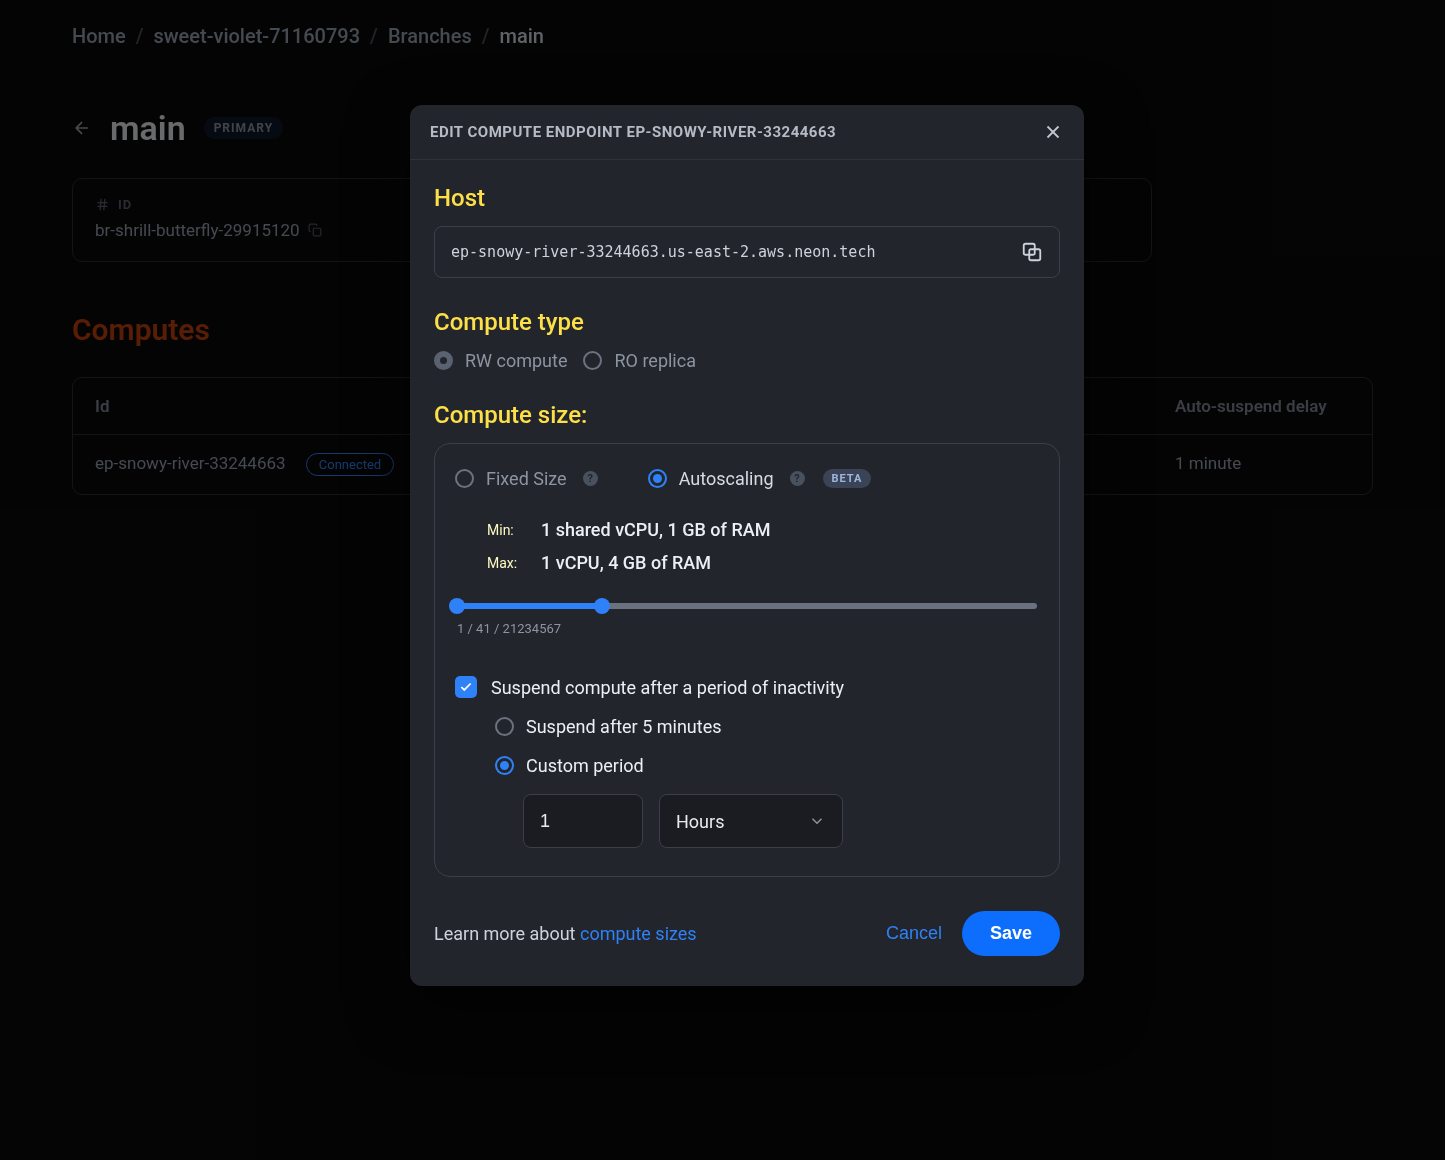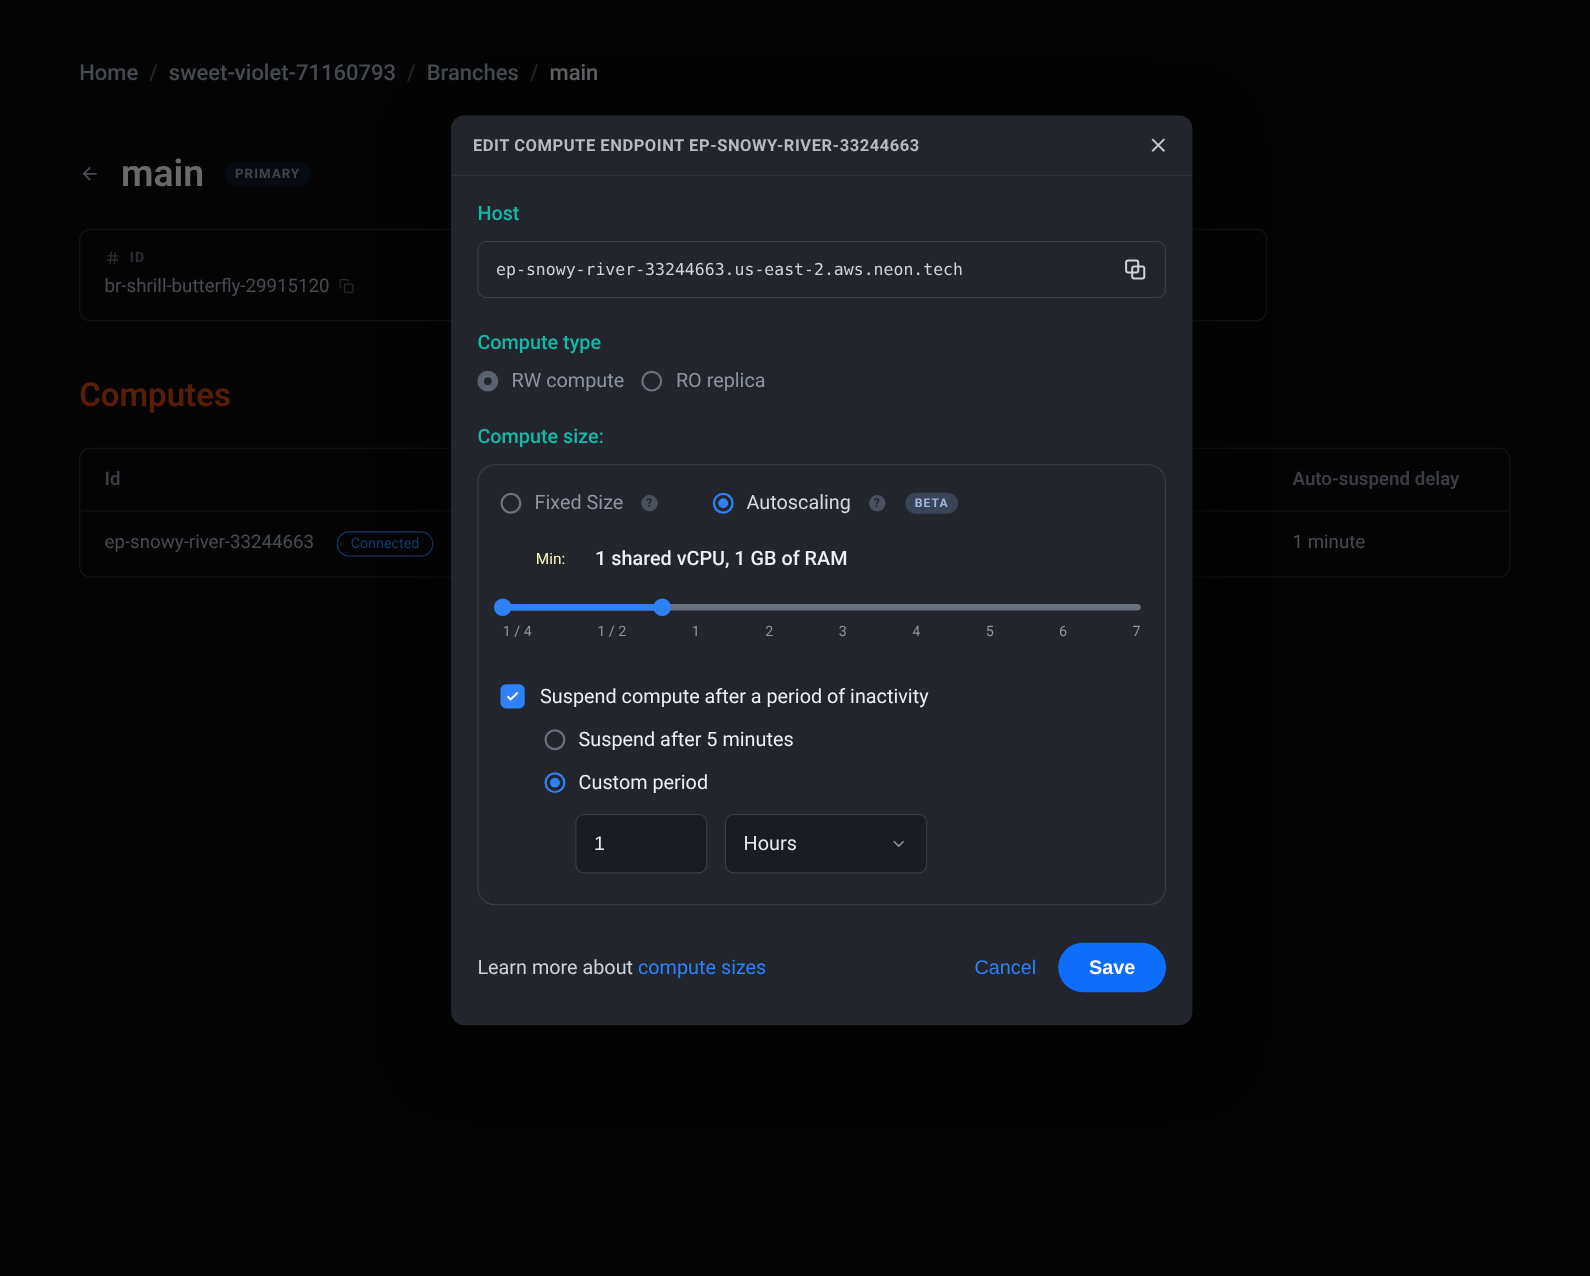--- a/index.html
+++ b/index.html
@@ -8,21 +8,21 @@
     height: 1160px;
     background: #0a0a0c;
     font-family: -apple-system, BlinkMacSystemFont, "Segoe UI", Roboto, "Helvetica Neue", Arial, sans-serif;
     color: #e6eaf0;
     overflow: hidden;
     position: relative;
   }
 
   
   .page {
-    padding: 54px 72px;
+    padding: 24px 72px;
   }
   .breadcrumb {
     font-size: 20px;
     color: #9aa3b2;
     display: flex;
     gap: 10px;
     align-items: center;
     font-weight: 500;
   }
   .breadcrumb .sep { color: #4a515e; }
@@ -155,22 +155,22 @@
     width: 22px; height: 22px;
     color: #c1c7d0;
     cursor: pointer;
   }
 
   .modal-body {
     padding: 24px 24px 8px 24px;
   }
 
   .field-label {
-    font-size: 18px;
-    color: #14b8a6;
+    font-size: 24px;
+    color: #fde047;
     font-weight: 500;
     margin-bottom: 14px;
   }
   .host-box {
     border: 1px solid #3a3f48;
     border-radius: 8px;
     padding: 14px 16px;
     display: flex;
     justify-content: space-between;
     align-items: center;
@@ -275,21 +275,20 @@
   .slider-handle {
     position: absolute;
     width: 16px; height: 16px;
     background: #2f81f7;
     border-radius: 50%;
     top: -5px;
     margin-left: -8px;
   }
   .slider-ticks {
     display: flex;
-    justify-content: space-between;
     font-size: 13px;
     color: #8d94a1;
     margin-top: 12px;
   }
 
   .checkbox-row {
     display: flex; align-items: center; gap: 14px;
     margin-top: 40px;
     font-size: 18px;
     color: #eceff3;
@@ -473,20 +472,24 @@
             </span>
           <span>Autoscaling</span>
           <span class="help-circle">?</span>
           <span class="beta-pill">BETA</span>
         </label>
       </div>
 
       <div class="minmax">
         <span class="lbl">Min:</span>
         <span class="val">1 shared vCPU, 1 GB of RAM</span>
+      </div>
+      <div class="minmax">
+        <span class="lbl">Max:</span>
+        <span class="val">1 vCPU, 4 GB of RAM</span>
       </div>
 
       <div class="slider-wrap">
         <div class="slider-track">
           <div class="slider-fill" style="left:0%; width:25%"></div>
           <div class="slider-handle" style="left:0%"></div>
           <div class="slider-handle" style="left:25%"></div>
         </div>
         <div class="slider-ticks">
           <span>1 / 4</span>

